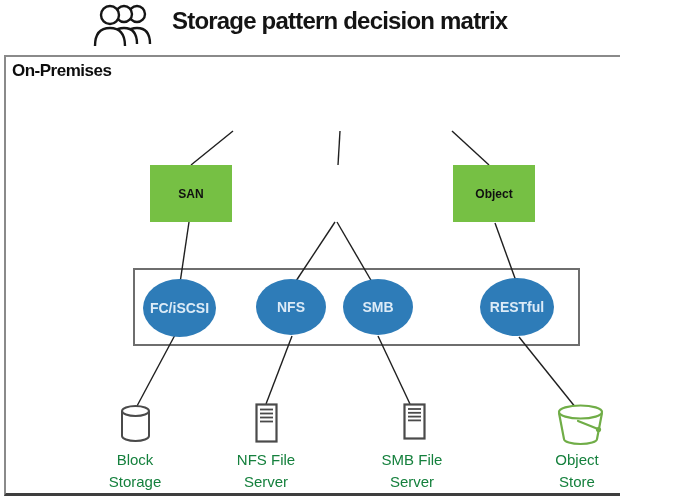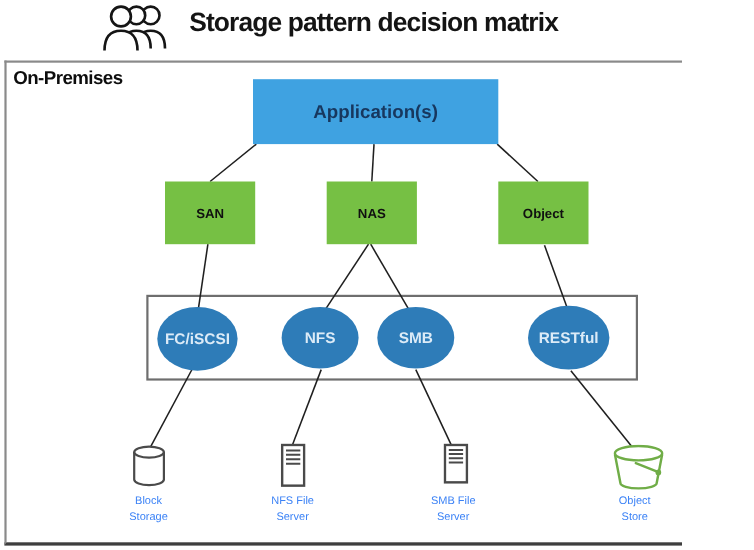--- a/index.html
+++ b/index.html
@@ -46,22 +46,22 @@
   .ellipse{
     border-radius:50%;background:#2e7cb8;color:#dcebf7;font-size:14px;font-weight:600;
   }
   .el-fc{left:143px;top:279px;width:73px;height:58px;}
   .el-nfs{left:256px;top:279px;width:70px;height:56px;}
   .el-smb{left:343px;top:279px;width:70px;height:56px;}
   .el-rest{left:480px;top:278px;width:74px;height:58px;}
   
   .backend-icon{position:absolute;}
   .backend-label{
-    position:absolute;width:90px;text-align:center;font-size:10px;
-    color:#3b82f6;line-height:1.45;top:449px;
+    position:absolute;width:90px;text-align:center;font-size:15px;
+    color:#15803d;line-height:1.45;top:449px;
   }
   .lbl-block{left:90px;}
   .lbl-nfs{left:221px;}
   .lbl-smb{left:367px;}
   .lbl-object{left:532px;}
 </style>
 </head>
 <body>
 
 <div class="canvas">
@@ -92,29 +92,23 @@
       <line x1="335" y1="222" x2="296" y2="281"></line>
       <line x1="337" y1="222" x2="372" y2="282"></line>
       <line x1="495" y1="223" x2="516" y2="281"></line>
       <line x1="175" y1="335" x2="137" y2="406"></line>
       <line x1="292" y1="336" x2="266" y2="404"></line>
       <line x1="378" y1="336" x2="410" y2="404"></line>
       <line x1="519" y1="337" x2="576" y2="408"></line>
     </g>
   </svg>
 
-  <div class="node app-box">
-    <span>Application(s)</span>
-  </div>
 
   <div class="node type-box type-san">
     <span>SAN</span>
-  </div>
-  <div class="node type-box type-nas">
-    <span>NAS</span>
   </div>
   <div class="node type-box type-object">
     <span>Object</span>
   </div>
 
   <div class="node ellipse el-fc">
     <span>FC/iSCSI</span>
   </div>
   <div class="node ellipse el-nfs">
     <span>NFS</span>

